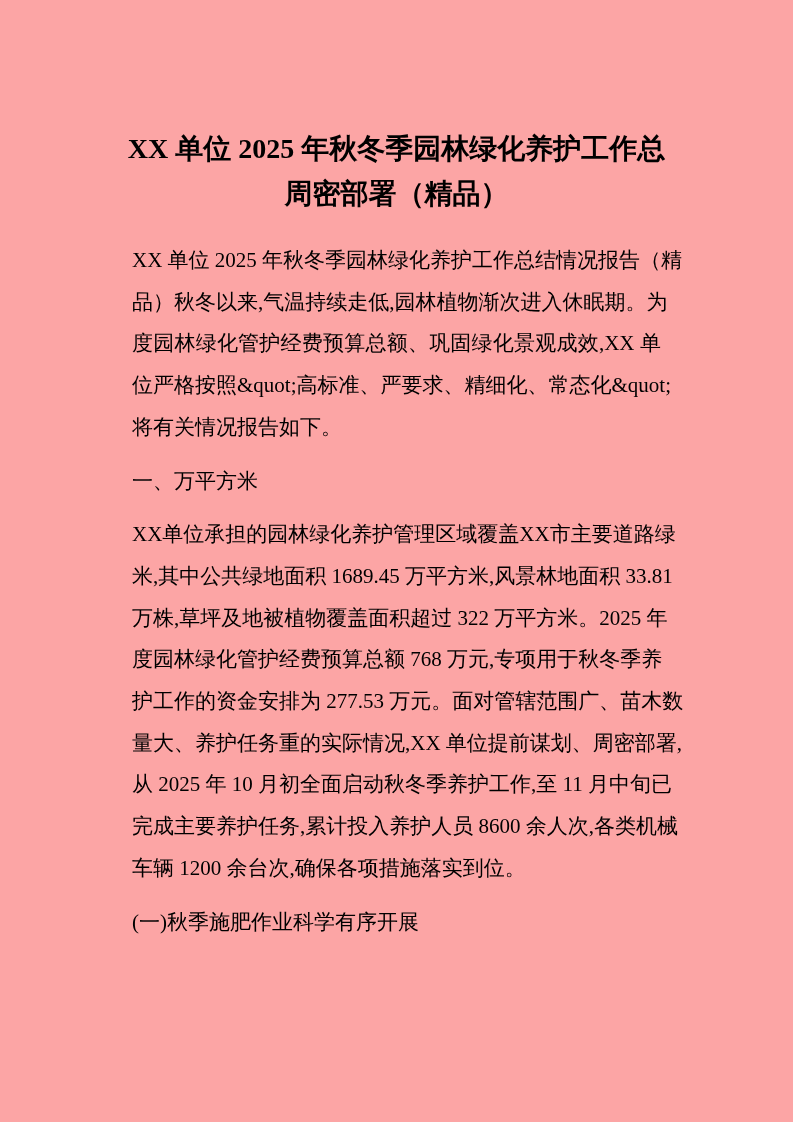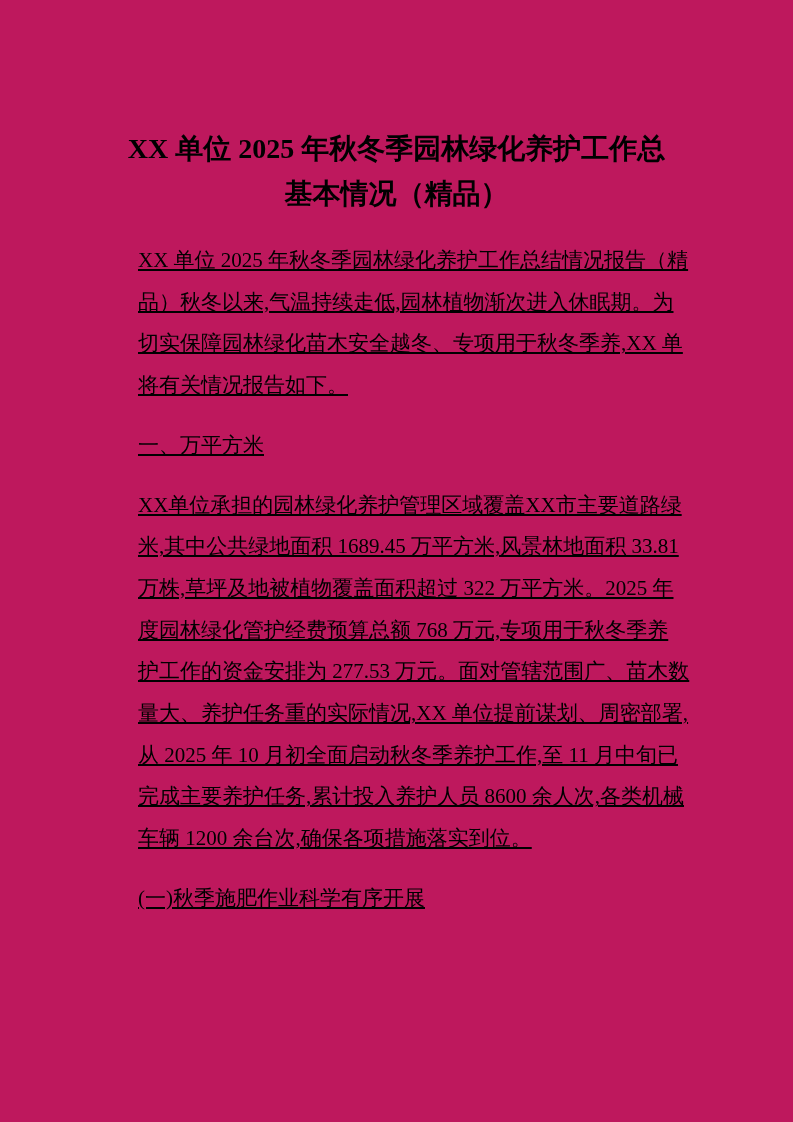--- a/index.html
+++ b/index.html
@@ -3,21 +3,21 @@
 <meta charset="utf-8">
 <style>
   * { margin: 0; padding: 0; box-sizing: border-box; }
   html, body { background: #ffffff; }
   body { font-family: "Liberation Serif", "DejaVu Serif", serif; }
 
   .page {
     position: relative;
     width: 793px;
     height: 1122px;
-    background: #be185d;
+    background: #fca5a5;
     color: #000000;
     padding: 0 120px;
     overflow: hidden;
   }
 
   .doc-title {
     margin-top: 126px;
     font-size: 28px;
     line-height: 45px;
     font-weight: 700;
@@ -25,50 +25,51 @@
   }
   .title-line { white-space: nowrap; }
 
   .doc-body {
     margin-top: 24px;
     font-size: 21px;
     line-height: 41.7px;
     text-align: justify;
   }
 
-  .para { margin: 18px; text-decoration: underline; }
+  .para { margin: 12px; }
 
   .line {
     text-align: justify;
     text-align-last: justify;
     white-space: nowrap;
   }
   .line.line-last {
     text-align: right;
     text-align-last: left;
   }
 </style>
 </head>
 <body>
 
 <div class="page">
 
   <header class="doc-title">
 
       <div class="title-line">XX 单位 2025 年秋冬季园林绿化养护工作总</div>
 
-      <div class="title-line">基本情况（精品）</div>
+      <div class="title-line">周密部署（精品）</div>
     </header>
 
   <main class="doc-body">
 
       <section class="para">
         <div class="line">XX 单位 2025 年秋冬季园林绿化养护工作总结情况报告（精</div>
         <div class="line">品）秋冬以来,气温持续走低,园林植物渐次进入休眠期。为</div>
-        <div class="line">切实保障园林绿化苗木安全越冬、专项用于秋冬季养,XX 单</div>
+        <div class="line">度园林绿化管护经费预算总额、巩固绿化景观成效,XX 单</div>
+        <div class="line">位严格按照&amp;quot;高标准、严要求、精细化、常态化&amp;quot;</div>
         <div class="line line-last">将有关情况报告如下。</div>
       </section>
 
       <section class="para">
         <div class="line line-last">一、万平方米</div>
       </section>
 
       <section class="para">
         <div class="line">XX单位承担的园林绿化养护管理区域覆盖XX市主要道路绿</div>
         <div class="line">米,其中公共绿地面积 1689.45 万平方米,风景林地面积 33.81</div>

